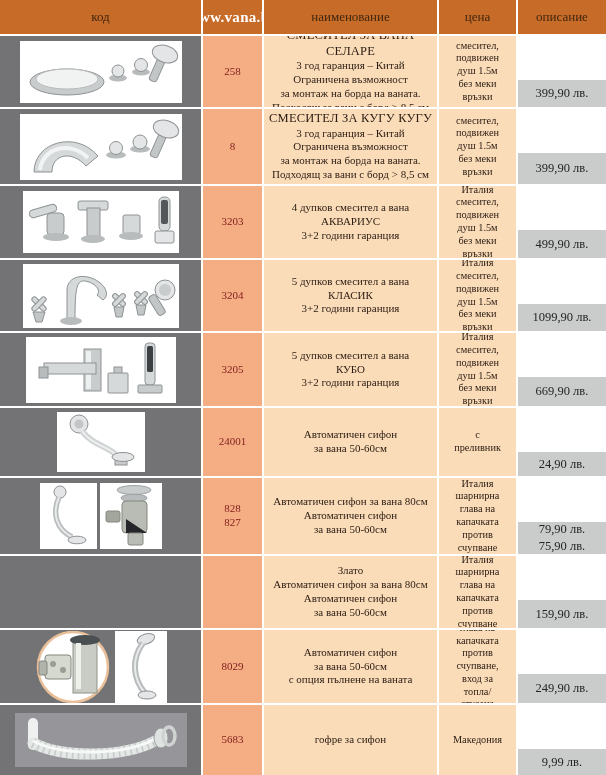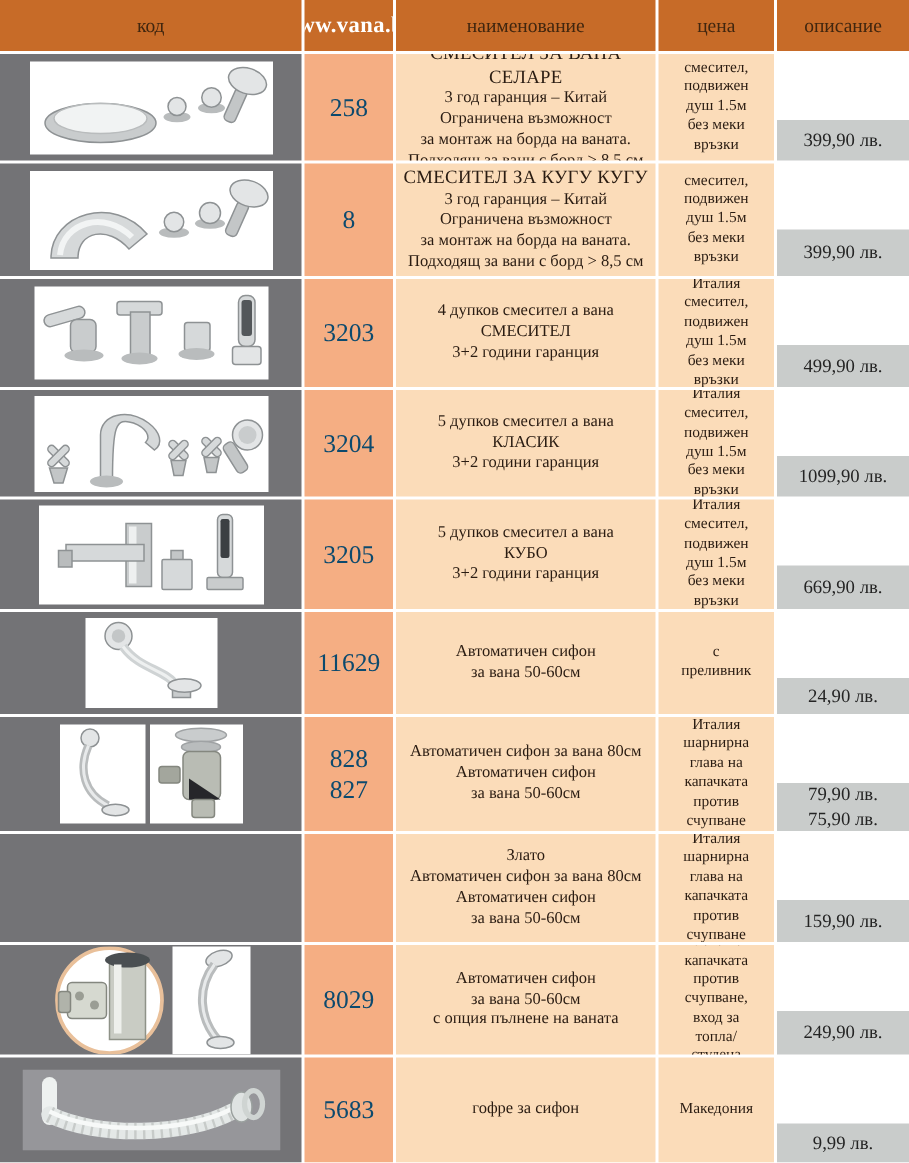--- a/index.html
+++ b/index.html
@@ -9,21 +9,21 @@
     grid-template-columns:201px 59px 173px 77px 88px;
     grid-template-rows:34px 71px 75px 72px 71px 73px 68px 76px 72px 73px 70px;
     gap:2px;
     background:#ffffff;
     font-family:"Liberation Serif","DejaVu Serif",serif;
   }
   .cell{display:flex;align-items:center;justify-content:center;text-align:center;overflow:hidden;}
   .hdr{background:#c76b28;color:#40260f;font-size:13px;}
   .logo{background:#c76b28;color:#ffffff;font-weight:bold;font-size:15px;letter-spacing:.3px;}
   .img-cell{background:#737376;gap:3px;}
-  .kod{background:#f5ae83;font-size:17px;color:#0c4a6e;flex-direction:column;line-height:1.25;}
+  .kod{background:#f5ae83;font-size:11px;color:#7f1d1d;flex-direction:column;line-height:1.25;}
   .name{background:#fbdcb9;flex-direction:column;font-size:11px;color:#2a1c12;line-height:1.27;padding:2px;}
   .name .title{font-size:12.5px;letter-spacing:.2px;}
   .desc{background:#fbdcb9;flex-direction:column;font-size:10.3px;color:#2a1c12;line-height:1.24;padding:18px;}
   .price{background:#c9cccb;font-size:12.5px;color:#242424;flex-direction:column;line-height:1.35;margin-top:44px;}
   .card{background:#ffffff;display:flex;align-items:center;justify-content:center;}
   svg{display:block;}
 </style>
 </head>
 <body>
 
@@ -124,21 +124,21 @@
       </svg>
     </div>
   </div>
   <div class="cell kod">
       <div>3203</div>
     </div>
   <div class="cell name">
     <div class="title"></div>
     <div>
         <div>4 дупков смесител а вана</div>
-        <div>СМЕСИТЕЛ</div>
+        <div>АКВАРИУС</div>
         <div>3+2 години гаранция</div>
       </div>
   </div>
   <div class="cell desc">
       <div>Италия</div>
       <div>смесител,</div>
       <div>подвижен</div>
       <div>душ 1.5м</div>
       <div>без меки връзки</div>
     </div>
@@ -237,21 +237,21 @@
         <circle cx="22" cy="12" r="9" fill="#e3e5e6" stroke="#8e9294"></circle>
         <circle cx="22" cy="12" r="4.5" fill="#c3c6c7"></circle>
         <path d="M25,19 C36,34 52,34 60,44" fill="none" stroke="#cfd3d4" stroke-width="6"></path>
         <path d="M25,19 C36,34 52,34 60,44" fill="none" stroke="#eef0f0" stroke-width="2"></path>
         <rect x="58" y="44" width="12" height="9" fill="#c9cccd" stroke="#8e9294"></rect>
         <ellipse cx="66" cy="45" rx="11" ry="4.5" fill="#e3e5e6" stroke="#8e9294"></ellipse>
       </svg>
     </div>
   </div>
   <div class="cell kod">
-      <div>11629</div>
+      <div>24001</div>
     </div>
   <div class="cell name">
     <div class="title"></div>
     <div>
         <div>Автоматичен сифон</div>
         <div>за вана 50-60см</div>
       </div>
   </div>
   <div class="cell desc">
       <div>с преливник</div>

